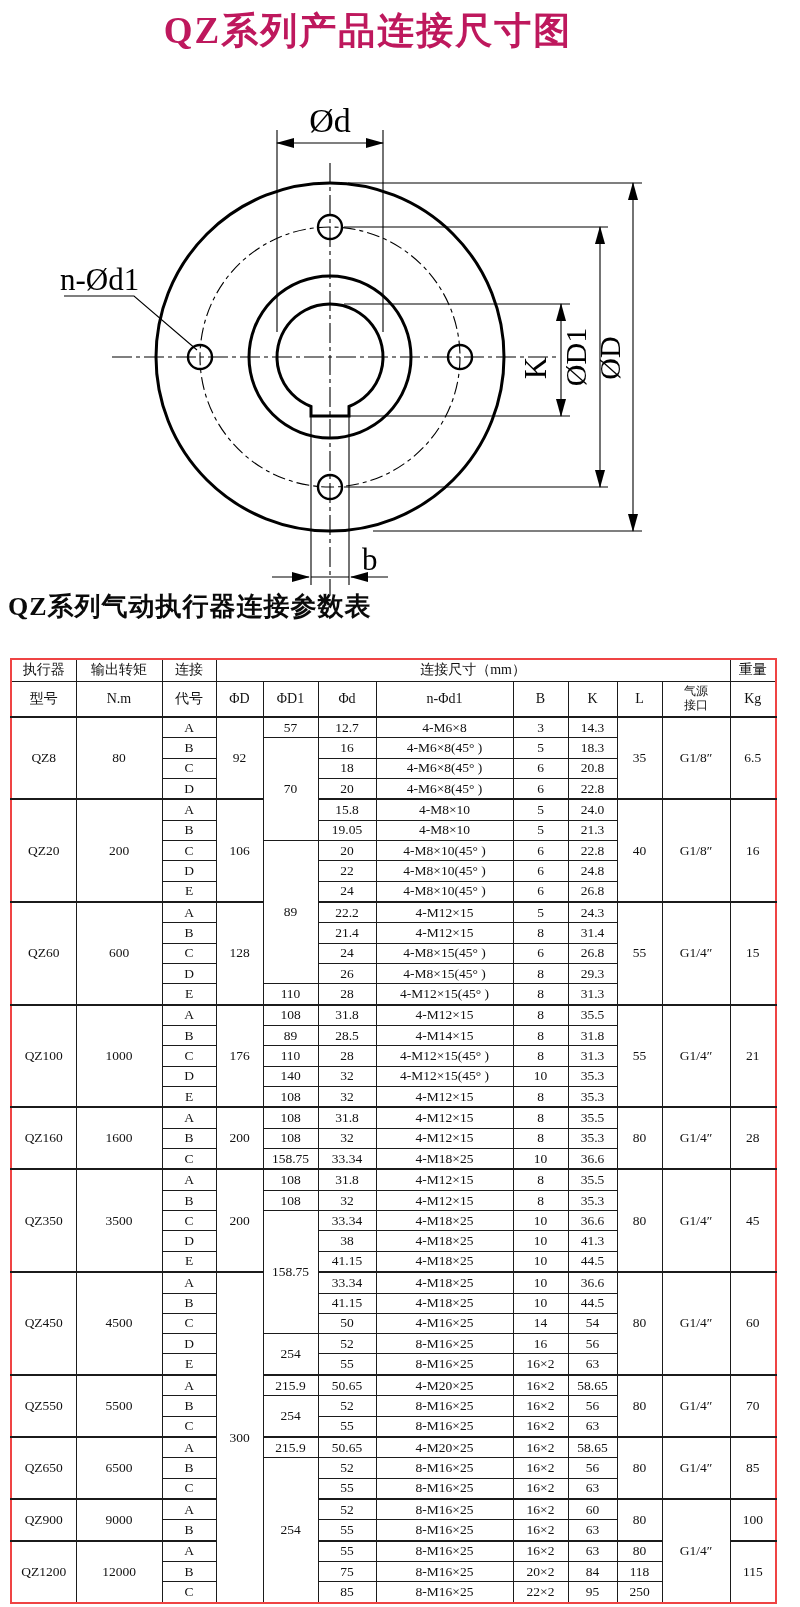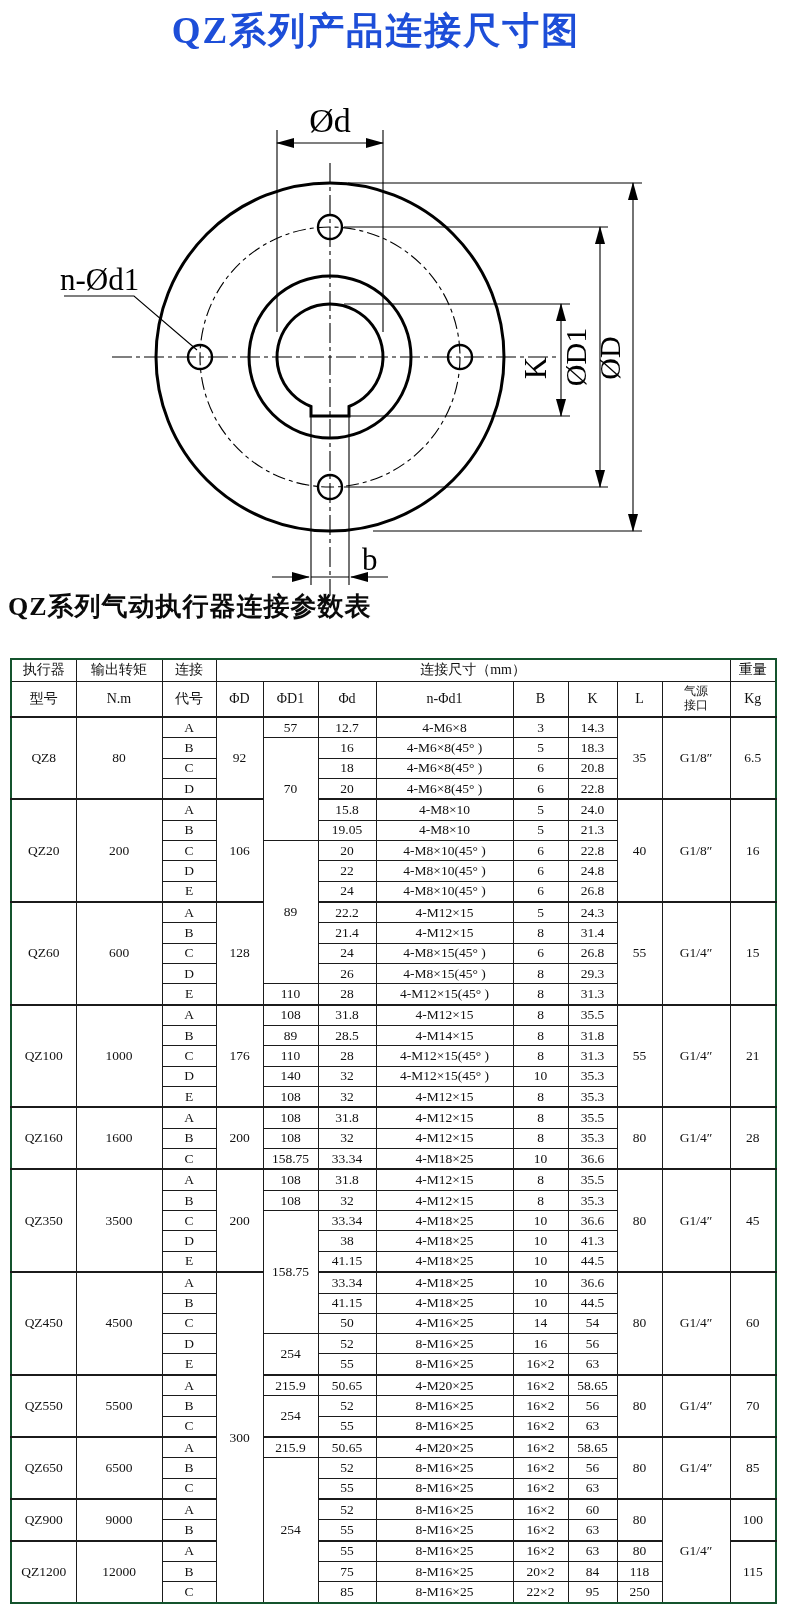--- a/index.html
+++ b/index.html
@@ -2,38 +2,38 @@
 <html><head>
 <meta charset="utf-8">
 <style>
   html,body{margin:0;padding:0;}
   body{
     width:800px;height:1607px;position:relative;background:#ffffff;
     font-family:"Liberation Serif","DejaVu Serif",serif;color:#111;
     overflow:hidden;
   }
   .main-title{
-    position:absolute;left:16px;top:6px;width:720px;text-align:center;
-    font-size:37px;font-weight:600;letter-spacing:2px;color:#1d4ed8;
+    position:absolute;left:8px;top:6px;width:720px;text-align:center;
+    font-size:37px;font-weight:600;letter-spacing:2px;color:#be185d;
   }
   .diagram-wrap{position:absolute;left:0;top:95px;width:700px;height:500px;}
   .table-title{
     position:absolute;left:8px;top:589px;font-size:26px;font-weight:700;color:#0a0a0a;
     letter-spacing:1px;
   }
   table.params{
     position:absolute;left:10px;top:658px;width:766px;height:946px;
     border-collapse:collapse;table-layout:fixed;
     font-family:"Liberation Serif","DejaVu Serif",serif;
   }
   table.params th,table.params td{
     border:1px solid #1b1b1b;padding:0 2px;text-align:center;vertical-align:middle;
     font-weight:400;overflow:hidden;white-space:nowrap;
   }
-  table.params{border:2px solid #14532d;}
+  table.params{border:2px solid #ef4444;}
   table.params th{font-size:14px;}
   table.params td{font-size:13.5px;}
   tr.hrow1{height:22px;}
   tr.hrow2{height:36px;}
   .air-head span{display:block;line-height:1.12;font-size:12px;}
   td.conn-col{text-align:left;padding-left:6px;}
   tr.group-start td{border-top-width:2px;}
   
   .ln{stroke:#000;fill:none;}
   .thick{stroke-width:3;}

